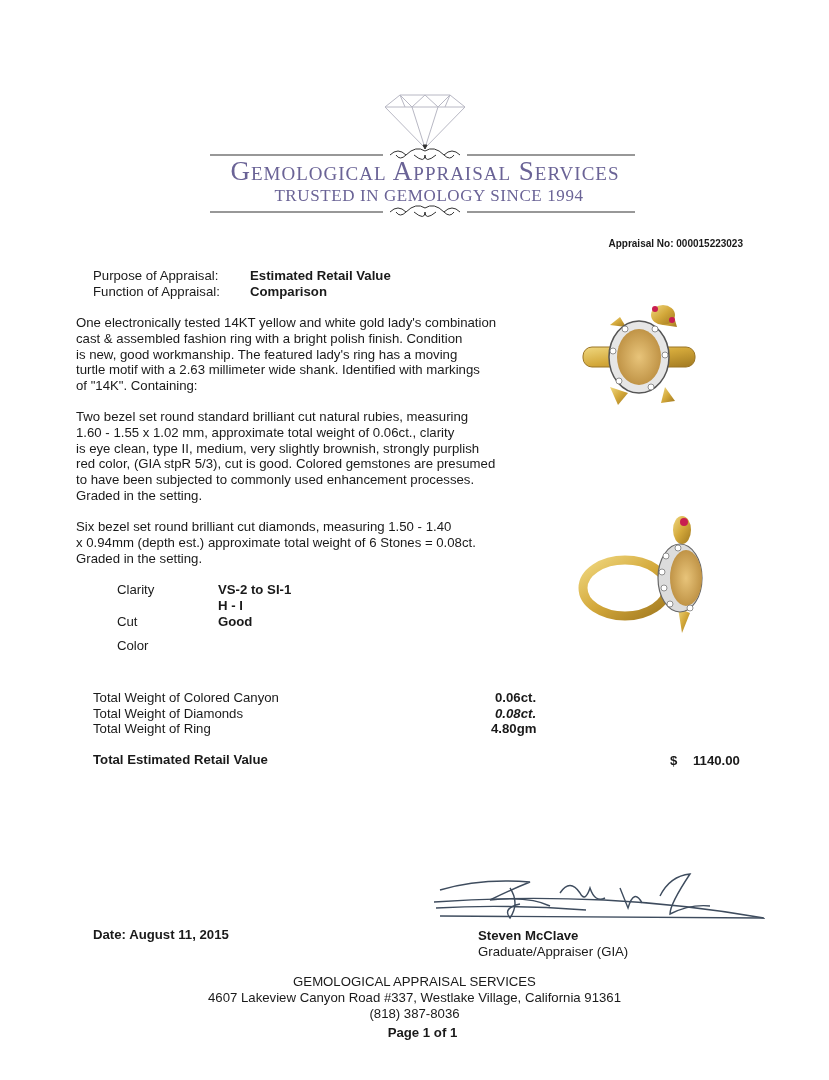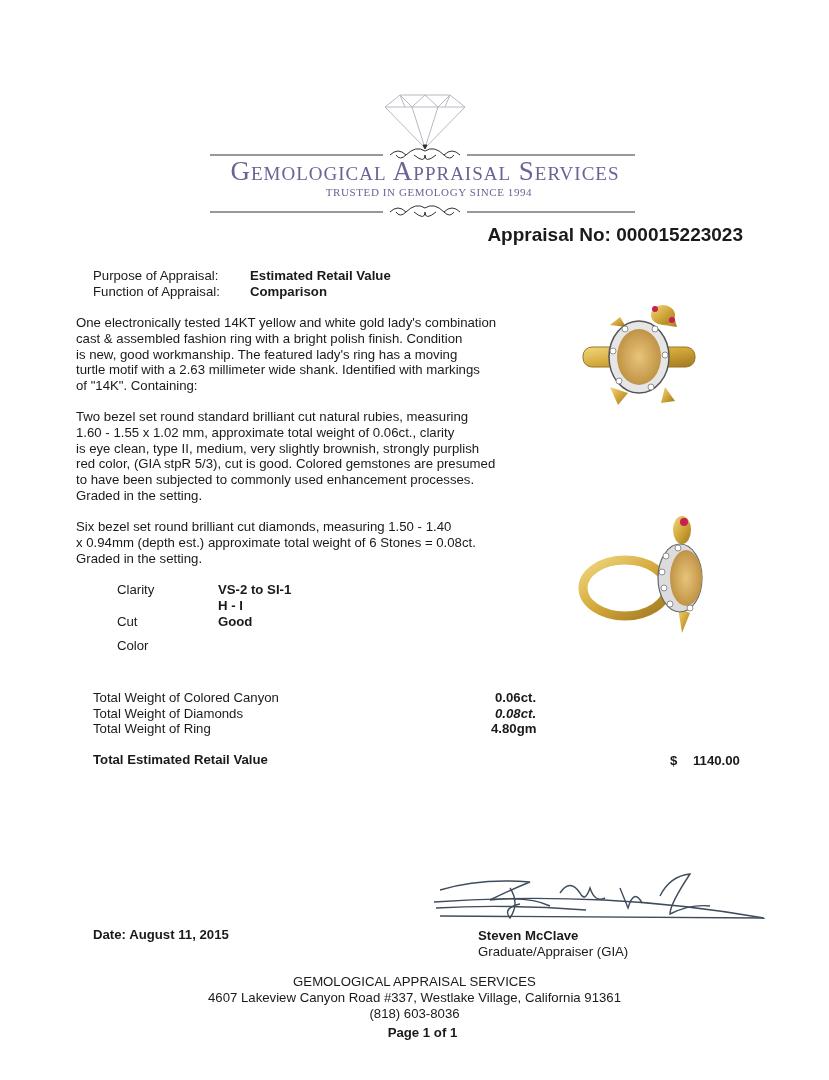--- a/index.html
+++ b/index.html
@@ -4,21 +4,21 @@
 <style>
   html, body { margin: 0; padding: 0; background: #ffffff; }
   body { width: 829px; height: 1080px; position: relative; overflow: hidden;
          font-family: "Liberation Sans", sans-serif; color: #1a1a1a; }
   .abs { position: absolute; }
   .logo-wrap { left: 200px; top: 85px; width: 450px; height: 140px; }
   .brand-title { position: absolute; left: 0; right: 0; top: 71px; text-align: center;
     font-family: "Liberation Serif", serif; font-size: 27px; letter-spacing: 1px;
     color: #6a6396; font-variant: small-caps; }
   .brand-sub { position: absolute; left: 8px; right: 0; top: 101px; text-align: center;
-    font-family: "Liberation Serif", serif; font-size: 11px; letter-spacing: 0.6px;
+    font-family: "Liberation Serif", serif; font-size: 17px; letter-spacing: 0.6px;
     color: #6a6396; }
   .txt { font-size: 13.2px; line-height: 15.8px; }
   .bold { font-weight: bold; }
   .para { left: 76px; width: 450px; font-size: 13.2px; line-height: 15.8px; white-space: pre-line; }
   .lbl { left: 93px; }
   .val { left: 250px; }
   .ring-img { background: transparent; }
 </style>
 </head>
 <body>
@@ -52,21 +52,21 @@
       <path d="M190,127 q8,-8 16,0 q-6,6 -10,0"></path>
       <path d="M260,127 q-8,-8 -16,0 q6,6 10,0"></path>
       <path d="M206,127 q10,-10 19,-4 q9,-6 19,4"></path>
       <path d="M214,127 q11,9 11,0 q0,9 11,0"></path>
     </g>
   </svg>
   <div class="brand-title">Gemological Appraisal Services</div>
   <div class="brand-sub">TRUSTED IN GEMOLOGY SINCE 1994</div>
 </div>
 
-<div class="abs txt bold" style="right:86px;top:227px;font-size:19px;">Appraisal No: 000015223023</div>
+<div class="abs txt bold" style="right:86px;top:236px;font-size:10px;">Appraisal No: 000015223023</div>
 
 <div class="abs txt lbl" style="top:268px;">Purpose of Appraisal:</div>
 <div class="abs txt val bold" style="top:268px;">Estimated Retail Value</div>
 <div class="abs txt lbl" style="top:284px;">Function of Appraisal:</div>
 <div class="abs txt val bold" style="top:284px;">Comparison</div>
 
 <div class="abs para" style="top:315px;">One electronically tested 14KT yellow and white gold lady's combination
 cast &amp; assembled fashion ring with a bright polish finish. Condition
 is new, good workmanship. The featured lady's ring has a moving
 turtle motif with a 2.63 millimeter wide shank. Identified with markings
@@ -164,14 +164,14 @@
     <line x1="10" y1="48" x2="335" y2="50"></line>
   </g>
 </svg>
 
 <div class="abs txt bold" style="left:93px;top:927px;">Date: August 11, 2015</div>
 <div class="abs txt bold" style="left:478px;top:928px;">Steven McClave</div>
 <div class="abs txt" style="left:478px;top:944px;">Graduate/Appraiser (GIA)</div>
 
 <div class="abs txt" style="left:0;right:0;top:974px;text-align:center;">GEMOLOGICAL APPRAISAL SERVICES</div>
 <div class="abs txt" style="left:0;right:0;top:990px;text-align:center;">4607 Lakeview Canyon Road #337, Westlake Village, California 91361</div>
-<div class="abs txt" style="left:0;right:0;top:1006px;text-align:center;">(818) 603-8036</div>
+<div class="abs txt" style="left:0;right:0;top:1006px;text-align:center;">(818) 387-8036</div>
 <div class="abs txt bold" style="left:16px;right:0;top:1025px;text-align:center;">Page 1 of 1</div>
 
 </body></html>

